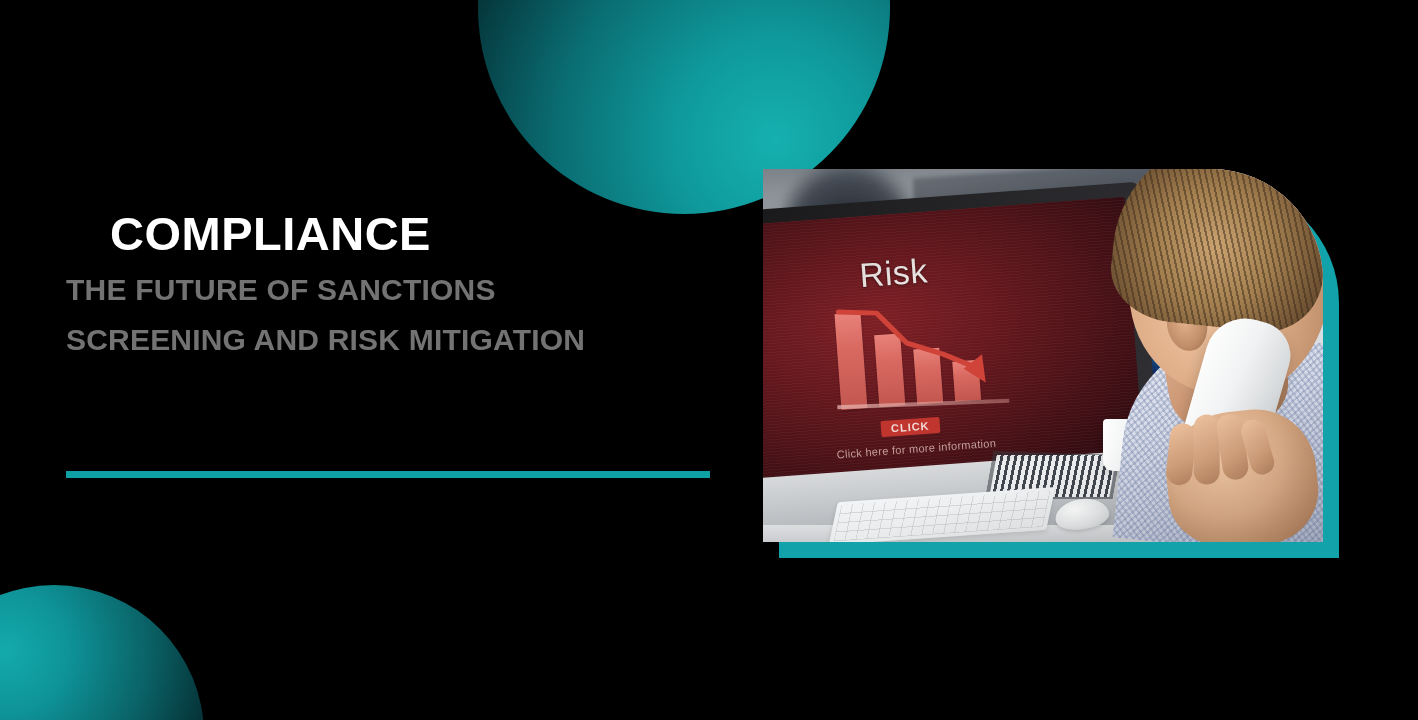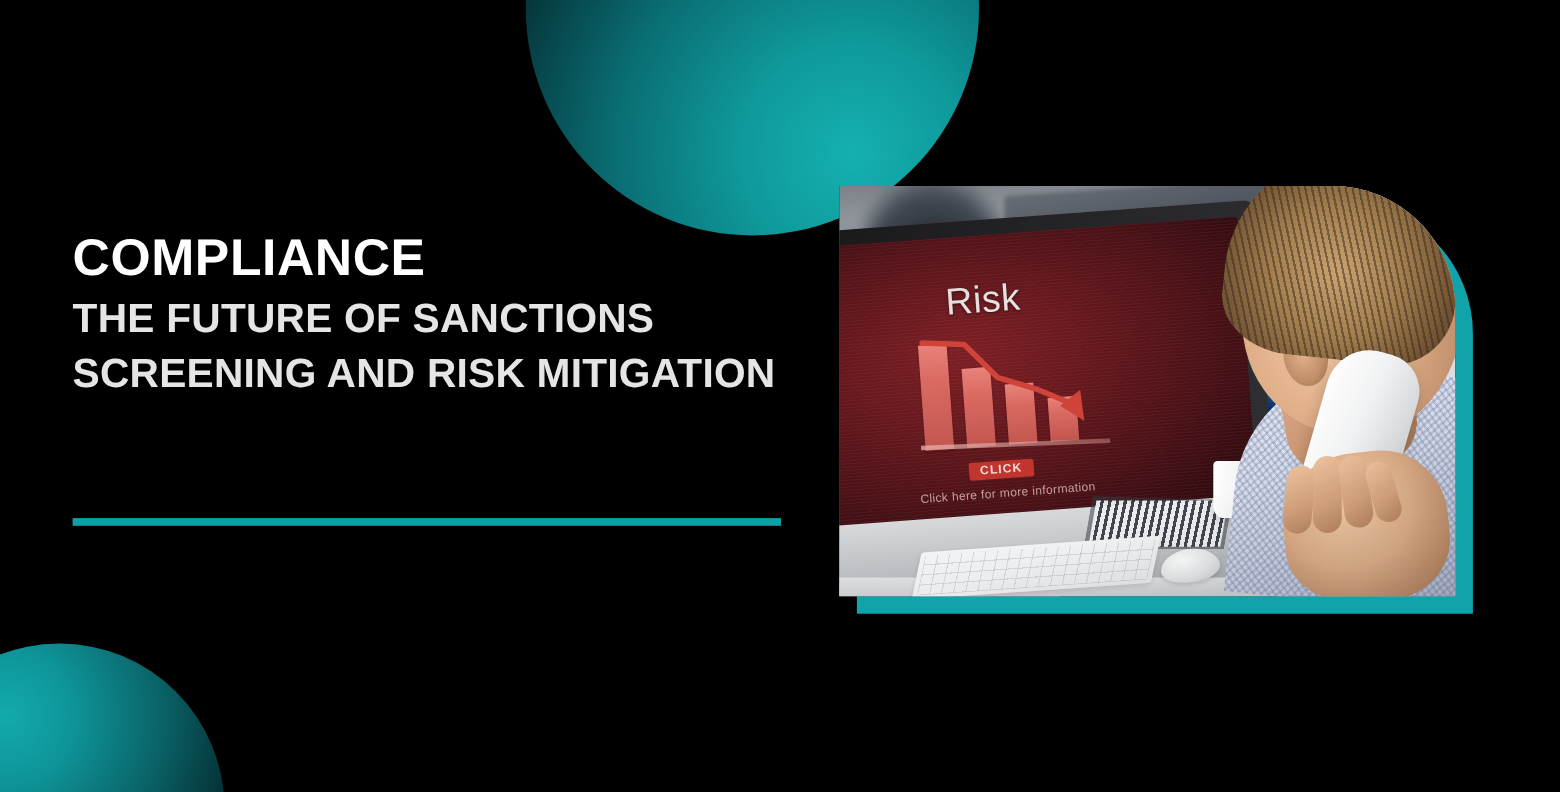--- a/index.html
+++ b/index.html
@@ -51,30 +51,31 @@
     color: #ffffff;
     font-weight: 800;
     letter-spacing: 0.4px;
     white-space: nowrap;
     text-transform: uppercase;
   }
   #head-line-1 {
     font-size: 47px;
     line-height: 62px;
     letter-spacing: 0.5px;
+    margin-left: 44px;
   }
   #head-line-2 {
     font-size: 47px;
     line-height: 62px;
     letter-spacing: 0.5px;
   }
   .sub-line {
-    color: #e5e5e5;
+    color: #737373;
     font-weight: 700;
-    font-size: 37px;
+    font-size: 30px;
     line-height: 50px;
     letter-spacing: 0.2px;
     white-space: nowrap;
     text-transform: uppercase;
   }
   #title-rule {
     position: absolute;
     left: 66px;
     top: 471px;
     width: 644px;

